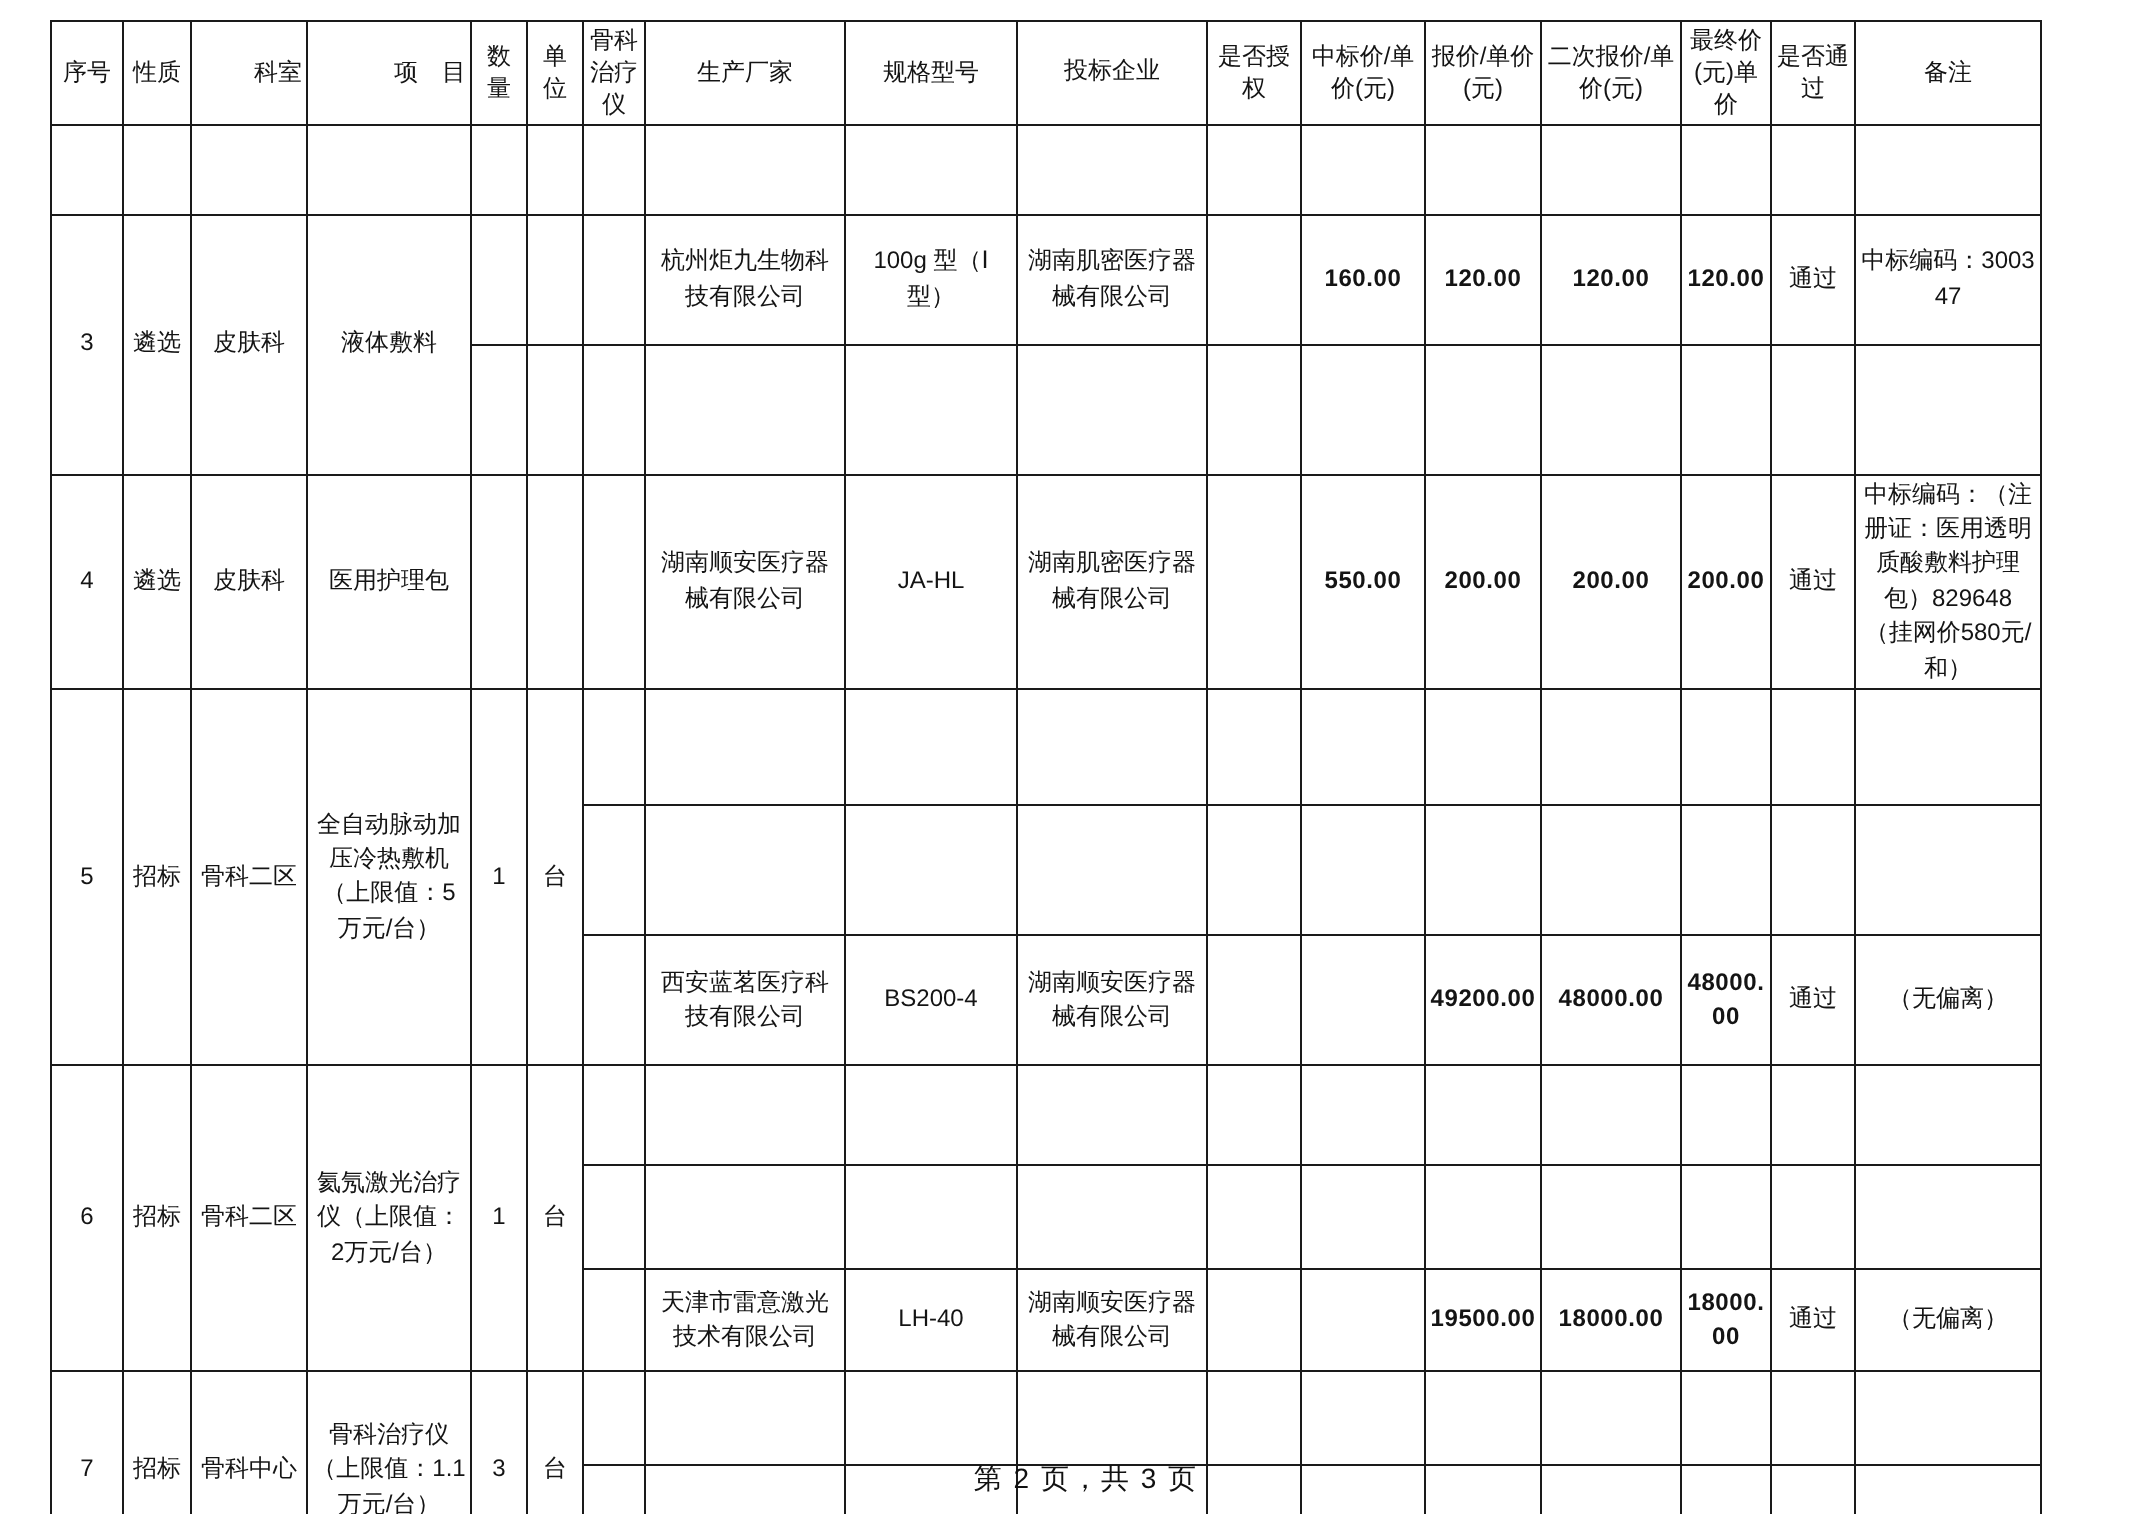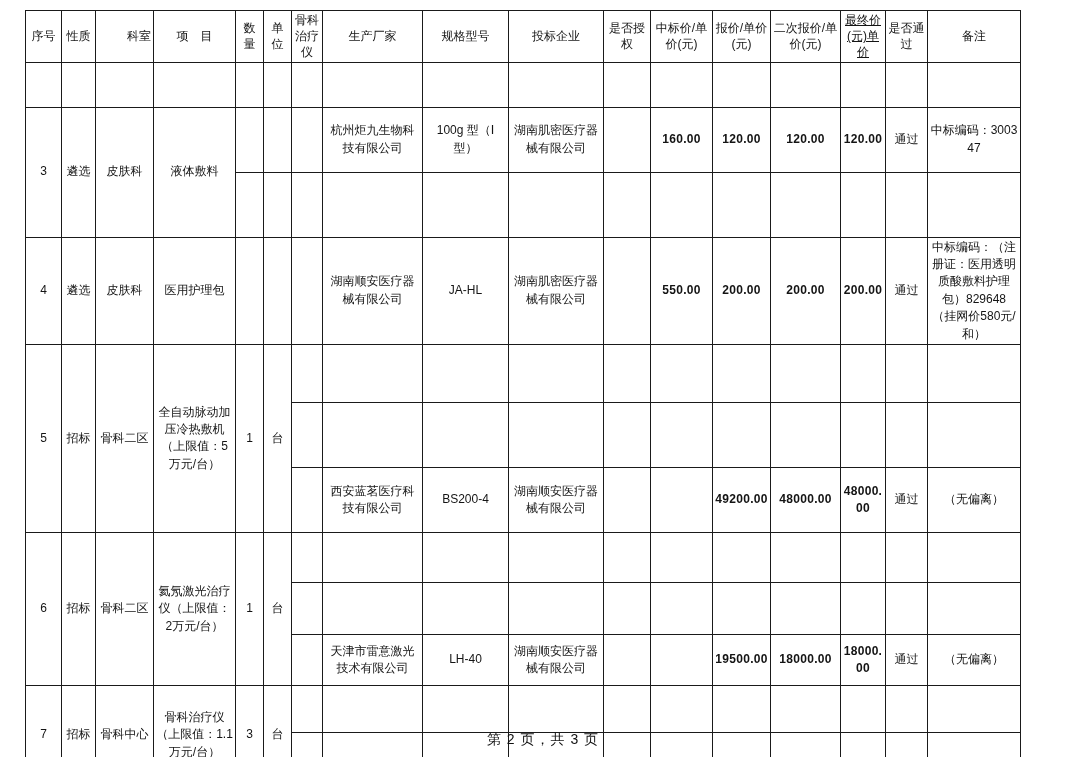--- a/index.html
+++ b/index.html
@@ -73,32 +73,32 @@
         <col style="width: 70px;">
         <col style="width: 45px;">
         <col style="width: 42px;">
         <col style="width: 93px;">
       </colgroup>
     <thead>
       <tr id="header-row">
           <th style="height: 47px;">序号</th>
           <th style="height: 47px;">性质</th>
           <th style="height: 47px; text-align: right;">科室</th>
-          <th style="height: 47px;">项　目</th>
+          <th style="height: 47px; text-align: right;">项　目</th>
           <th style="height: 47px;">数量</th>
           <th style="height: 47px;">单位</th>
           <th style="height: 47px;">骨科治疗仪</th>
           <th style="height: 47px;">生产厂家</th>
           <th style="height: 47px; margin-left: 26px;">规格型号</th>
-          <th style="height: 47px;">投标企业</th>
+          <th style="height: 47px; font-family: Liberation Mono, monospace;">投标企业</th>
           <th style="height: 47px;">是否授权</th>
           <th style="height: 47px;">中标价/单价(元)</th>
           <th style="height: 47px;">报价/单价(元)</th>
           <th style="height: 47px;">二次报价/单价(元)</th>
-          <th style="height: 47px; text-decoration: underline;">最终价(元)单价</th>
+          <th style="height: 47px;">最终价(元)单价</th>
           <th style="height: 47px; margin-top: 31px;">是否通过</th>
           <th style="height: 47px;">备注</th>
         </tr>
     </thead>
     <tbody id="table-body">
         <tr style="height: 45px;">
           <td></td>
           <td></td>
           <td></td>
           <td></td>

